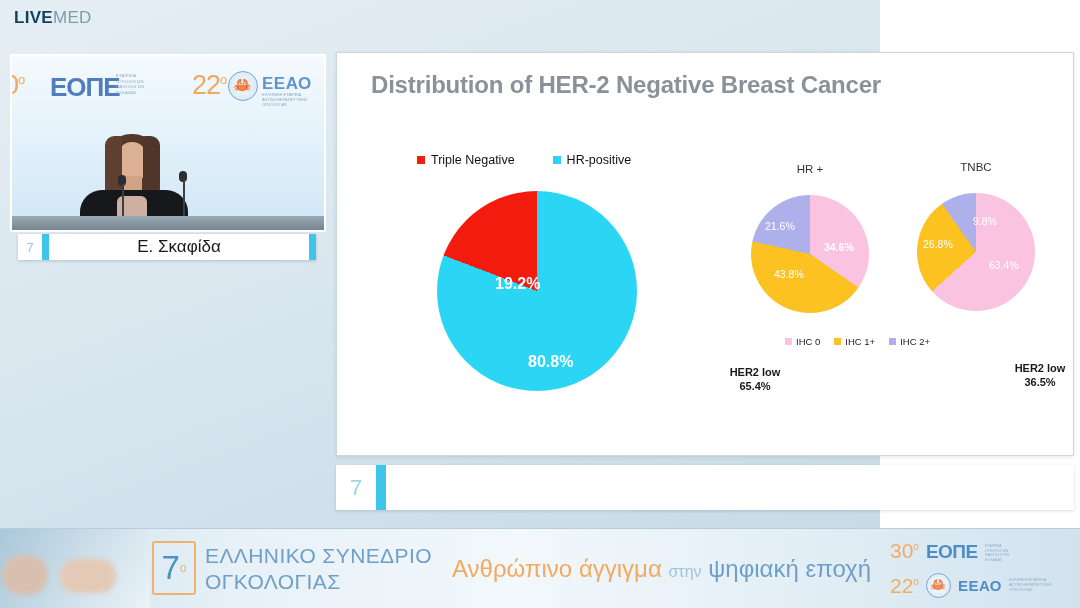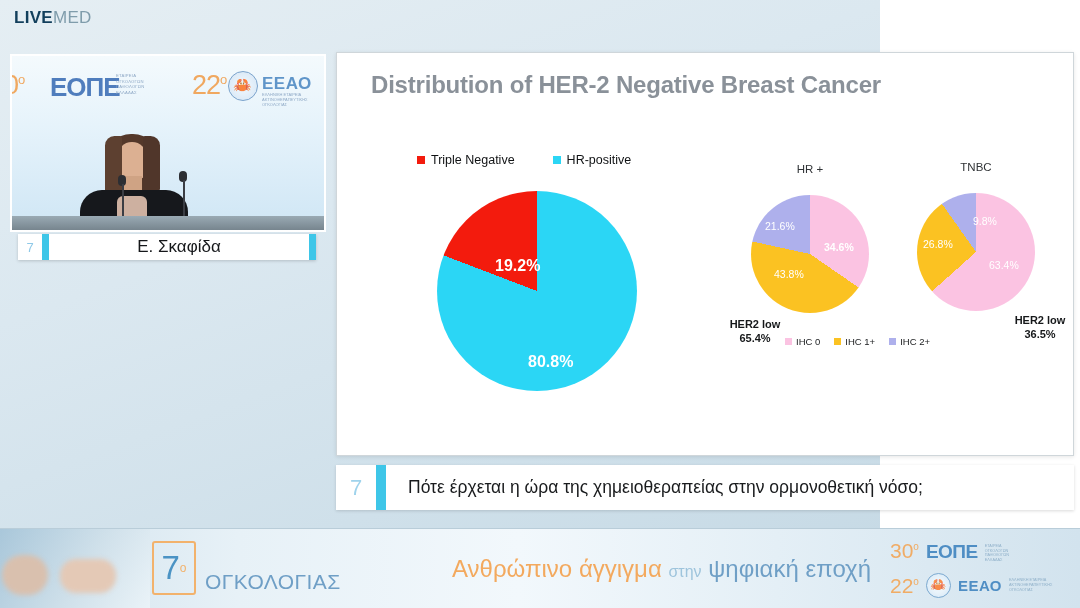--- a/index.html
+++ b/index.html
@@ -157,37 +157,37 @@
 
   
   #big-pie {
     position: absolute; left: 100px; top: 138px;
     width: 200px; height: 200px; border-radius: 50%;
   }
   .pielbl {
     position: absolute; color: #ffffff; font-weight: bold;
     font-size: 16px; white-space: nowrap;
   }
-  #lbl-tn { left: 158px; top: 204px; }
+  #lbl-tn { left: 158px; top: 222px; }
   #lbl-hr { left: 191px; top: 300px; }
 
   
   .smallpie {
     position: absolute; width: 118px; height: 118px; border-radius: 50%;
   }
   .sp-title {
     position: absolute; font-size: 11.5px; color: #303336;
     white-space: nowrap; text-align: center;
   }
   .sp-lbl {
     position: absolute; color: #ffffff; font-size: 10.5px; white-space: nowrap;
   }
   .her2 {
     position: absolute; font-size: 11px; font-weight: bold; color: #16181a;
-    line-height: 14px; white-space: nowrap;
+    line-height: 14px; white-space: nowrap; margin-top: 48px;
   }
   #hr-pie { left: 414px; top: 142px; }
   #tnbc-pie { left: 580px; top: 140px; }
   #hr-title { left: 414px; top: 110px; width: 118px; }
   #tnbc-title { left: 580px; top: 108px; width: 118px; }
   #hr-her2 { left: 363px; top: 264px; text-align: center; width: 110px; }
   #tnbc-her2 { left: 648px; top: 260px; text-align: center; width: 110px; }
 
   #sub-legend {
     position: absolute; left: 448px; top: 283px;
@@ -365,31 +365,30 @@
       <div class="li">
         <span class="sw" style="background:#aeb0ec"></span>
         <span class="lb">IHC 2+</span>
       </div>
     </div>
   </div>
 
   <div id="caption">
     <div class="badge">7</div>
     <div class="teal"></div>
-    <div class="txt">Πότε έρχεται η ώρα της χημειοθεραπείας στην ορμονοθετική νόσο;</div>
   </div>
 
   <div id="banner">
     <div class="bn-photo"></div>
     <div class="bn-7">
       <span>7</span>
         <sup>ο</sup>
     </div>
     <div class="bn-main">
-      <br>
+      <span>ΕΛΛΗΝΙΚΟ ΣΥΝΕΔΡΙΟ</span><br>
       <span>ΟΓΚΟΛΟΓΙΑΣ</span>
     </div>
     <div class="bn-tag">
       <span class="o">Ανθρώπινο άγγιγμα</span>
       <span class="s">στην</span>
       <span class="b">ψηφιακή εποχή</span>
     </div>
     <div class="bn-right">
       <div class="br-row r1">
         <span class="br-num"><span>30</span><sup>ο</sup></span>

